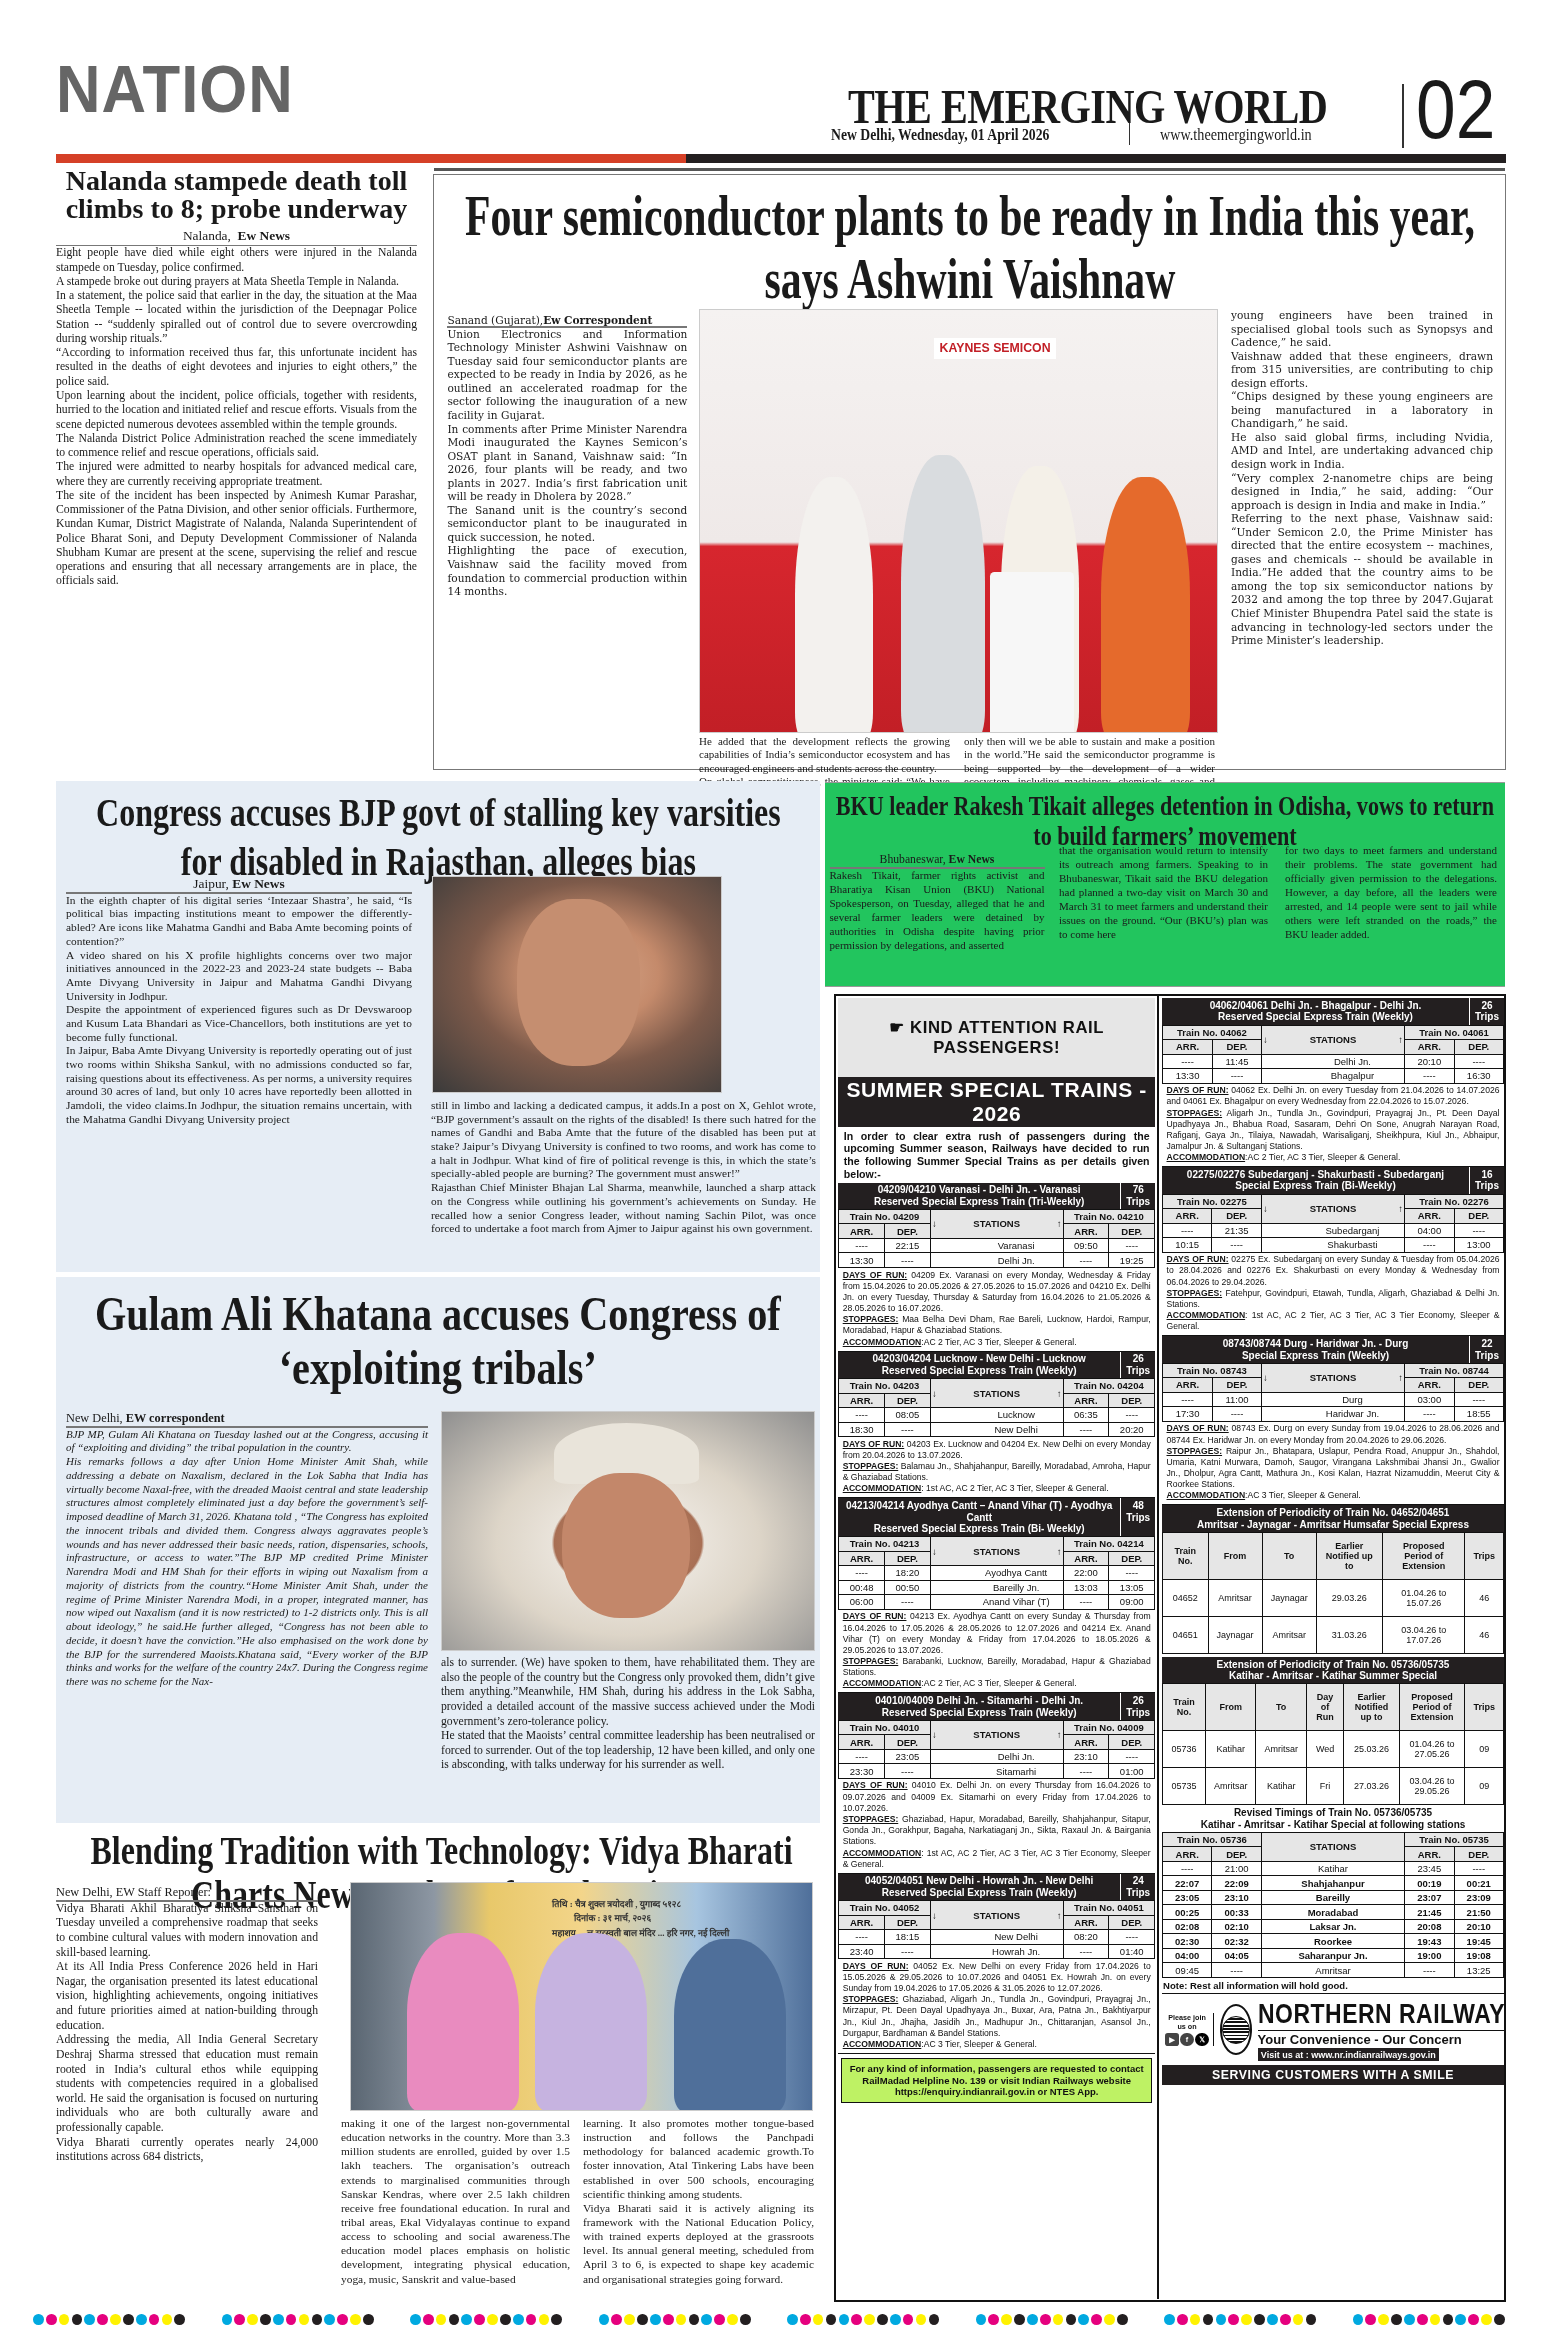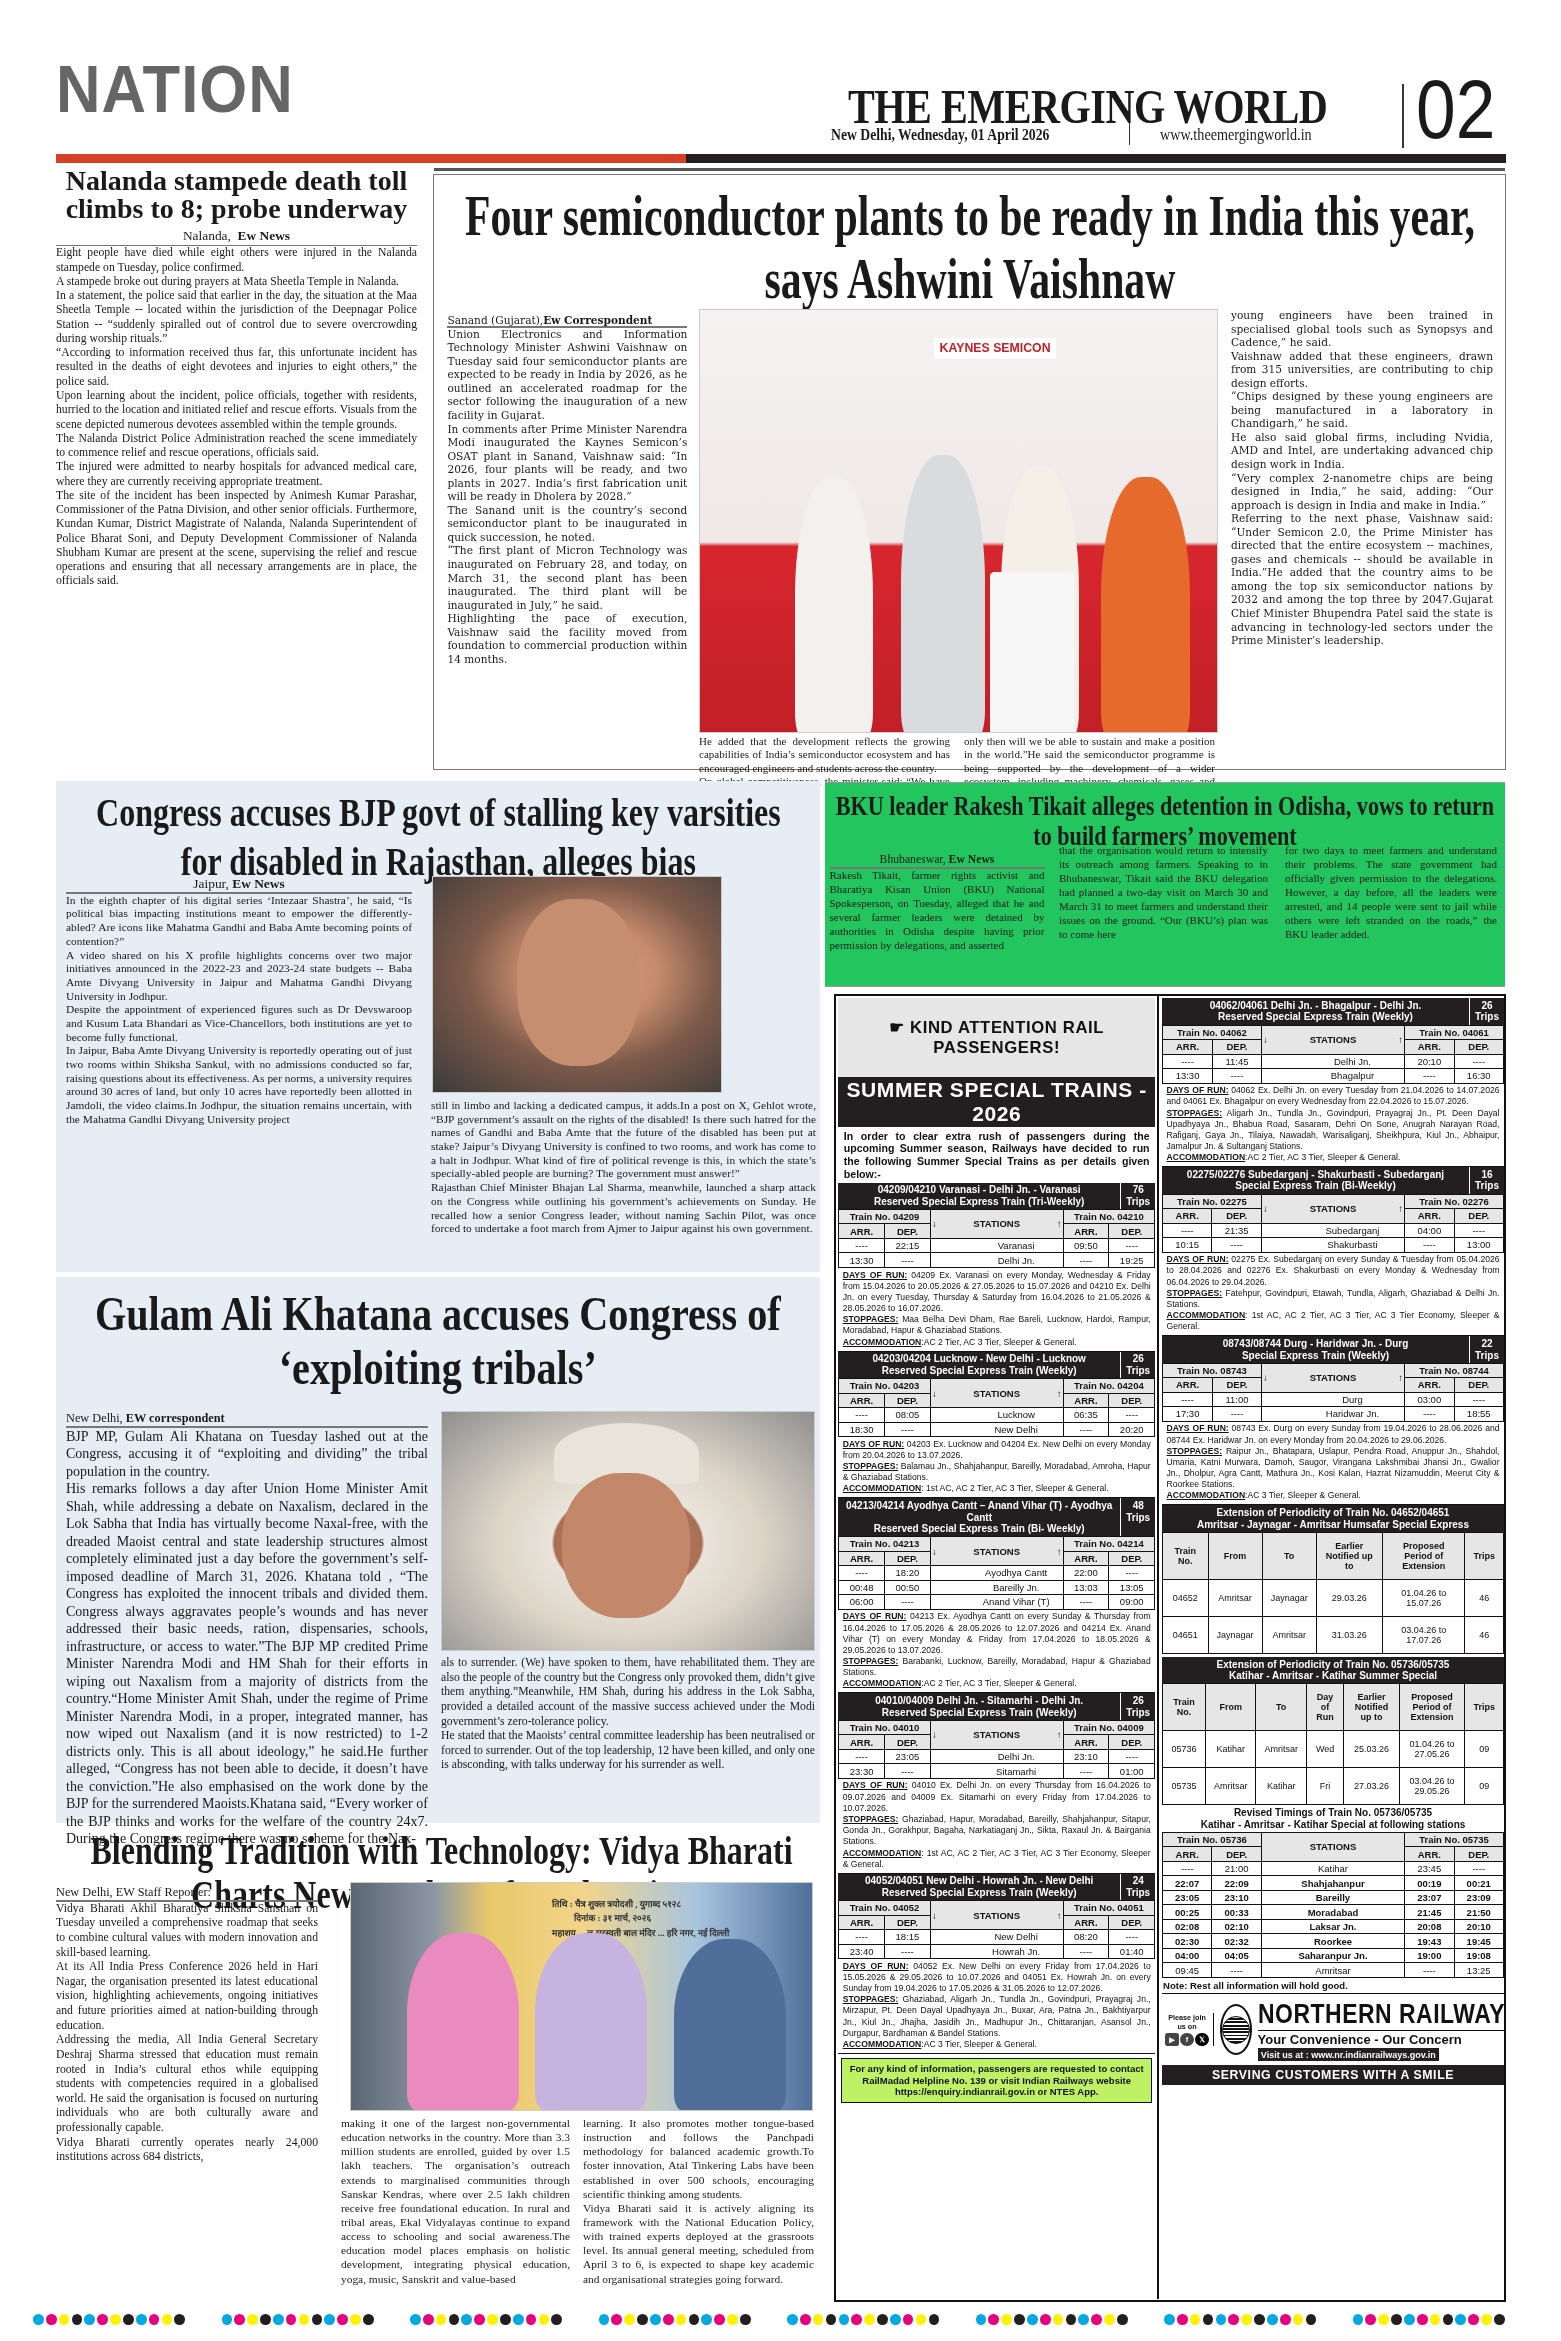--- a/index.html
+++ b/index.html
@@ -117,21 +117,20 @@
 
   <div class="abs" style="left:13.4px; top:139px; width:240px;">
     <div style="font-family:'DejaVu Serif',serif; font-size:10.6px;">
       <span>Sanand (Gujarat),</span><b>Ew Correspondent</b>
     </div>
     <div class="rule"></div>
     <div class="body-text body-wide">
       <p>Union Electronics and Information Technology Minister Ashwini Vaishnaw on Tuesday said four semiconductor plants are expected to be ready in India by 2026, as he outlined an accelerated roadmap for the sector following the inauguration of a new facility in Gujarat.</p>
       <p>In comments after Prime Minister Narendra Modi inaugurated the Kaynes Semicon’s OSAT plant in Sanand, Vaishnaw said: “In 2026, four plants will be ready, and two plants in 2027. India’s first fabrication unit will be ready in Dholera by 2028.”</p>
       <p>The Sanand unit is the country’s second semiconductor plant to be inaugurated in quick succession, he noted.</p>
-      <p>“The first plant of Micron Technology was inaugurated on February 28, and today, on March 31, the second plant has been inaugurated. The third plant will be inaugurated in July,” he said.</p>
       <p>Highlighting the pace of execution, Vaishnaw said the facility moved from foundation to commercial production within 14 months.</p>
     </div>
   </div>
 
   <div class="abs photo photo-semicon" style="left:265px; top:134px; width:519px; height:424px;">
     <div class="abs" style="left:234px; top:28px; font-family:'Liberation Sans',sans-serif; font-weight:bold; color:#c21f26; font-size:12.3px; background:#fff; padding:3.3px 5.6px;">KAYNES SEMICON</div>
     <div class="person" style="left:95px; top:167px; width:78px; height:262px; background:#f3f1ee;"></div>
     <div class="person" style="left:201px; top:145px; width:84px; height:284px; background:#d9dcdf;"></div>
     <div class="person" style="left:301px; top:156px; width:78px; height:273px; background:#f4f0e8;"></div>
     <div class="person" style="left:401px; top:167px; width:89px; height:262px; background:#e56a2c;"></div>
@@ -179,21 +178,21 @@
   </div>
 </article>
 
 <article class="abs bluebg" style="left:56px; top:1277px; width:764px; height:546px;">
   <h2 class="headline" style="font-size:49px; line-height:1.1; margin:10px 11px 0; transform:scaleX(0.82); transform-origin:center top; width:118%; margin-left:-9%;">Gulam Ali Khatana accuses Congress of ‘exploiting tribals’</h2>
   <div class="abs" style="left:10px; top:134px; width:362px;">
     <div style="font-size:12.3px;">
       <span>New Delhi,</span>&nbsp;<b>EW correspondent</b>
     </div>
     <div class="rule"></div>
-    <div class="body-text" style="font-size:14px; line-height:1.25;">
+    <div class="body-text" style="font-size:11px; line-height:1.25;font-style:italic;">
       <p>BJP MP, Gulam Ali Khatana on Tuesday lashed out at the Congress, accusing it of “exploiting and dividing” the tribal population in the country.</p>
       <p>His remarks follows a day after Union Home Minister Amit Shah, while addressing a debate on Naxalism, declared in the Lok Sabha that India has virtually become Naxal-free, with the dreaded Maoist central and state leadership structures almost completely eliminated just a day before the government’s self-imposed deadline of March 31, 2026. Khatana told , “The Congress has exploited the innocent tribals and divided them. Congress always aggravates people’s wounds and has never addressed their basic needs, ration, dispensaries, schools, infrastructure, or access to water.”The BJP MP credited Prime Minister Narendra Modi and HM Shah for their efforts in wiping out Naxalism from a majority of districts from the country.“Home Minister Amit Shah, under the regime of Prime Minister Narendra Modi, in a proper, integrated manner, has now wiped out Naxalism (and it is now restricted) to 1-2 districts only. This is all about ideology,” he said.He further alleged, “Congress has not been able to decide, it doesn’t have the conviction.”He also emphasised on the work done by the BJP for the surrendered Maoists.Khatana said, “Every worker of the BJP thinks and works for the welfare of the country 24x7. During the Congress regime there was no scheme for the Nax-</p>
     </div>
   </div>
   <div class="abs photo photo-khatana" style="left:385px; top:134px; width:374px; height:240px;">
     <div class="abs" style="left:112px; top:11px; width:145px; height:61px; border-radius:50% 50% 10% 10%; background:#e9e4da;"></div>
     <div class="abs" style="left:120px; top:61px; width:128px; height:145px; border-radius:45%; background:#c3876a;"></div>
   </div>
   <div class="abs body-text" style="left:385px; top:379px; width:374px; font-size:11.7px; line-height:1.25;">
     <p>als to surrender. (We) have spoken to them, have rehabilitated them. They are also the people of the country but the Congress only provoked them, didn’t give them anything.”Meanwhile, HM Shah, during his address in the Lok Sabha, provided a detailed account of the massive success achieved under the Modi government’s zero-tolerance policy.</p>

